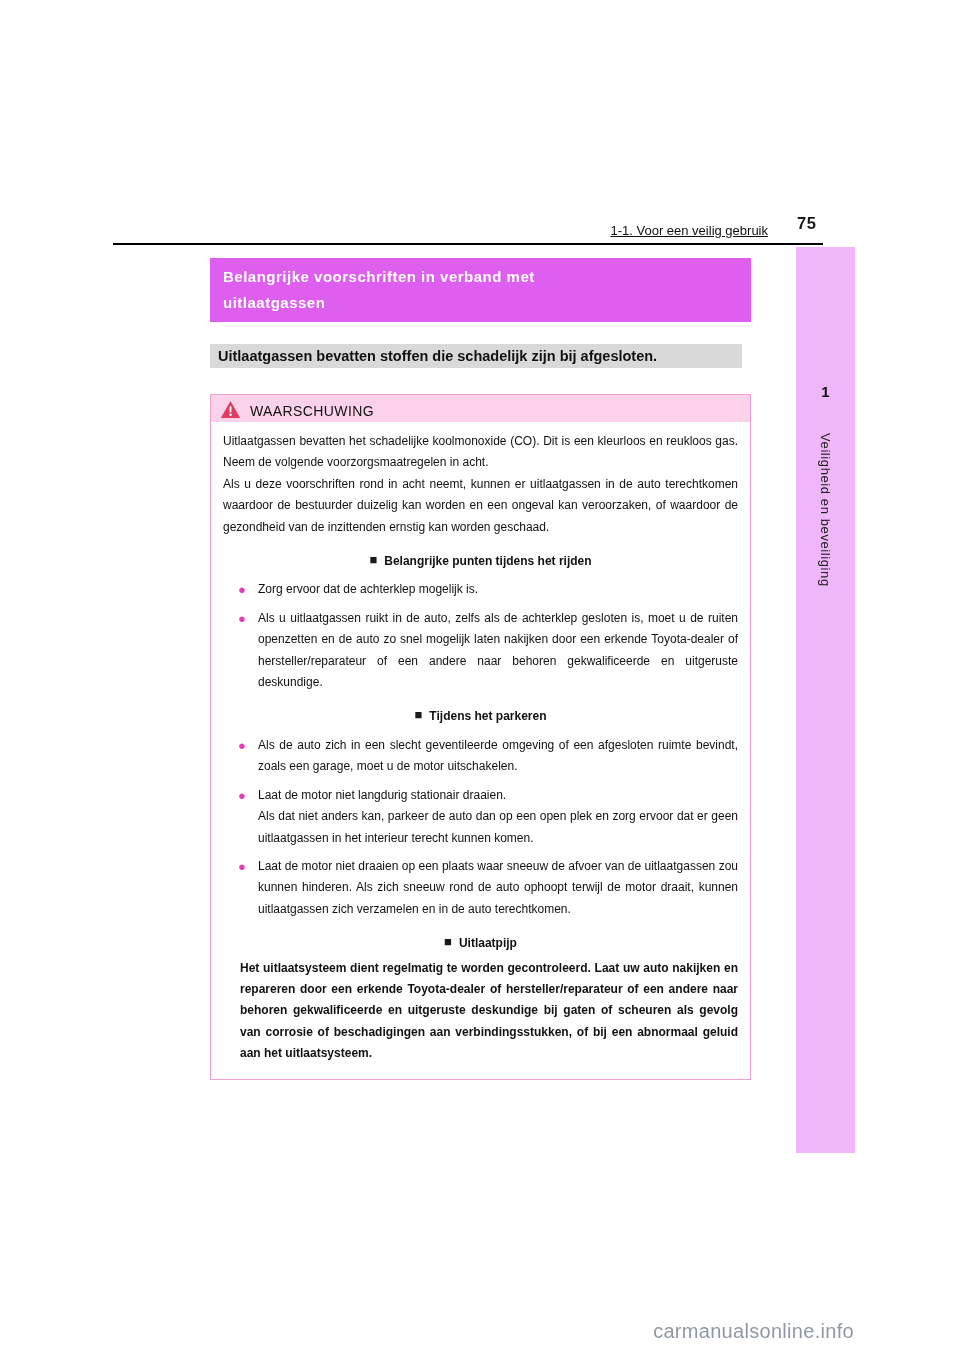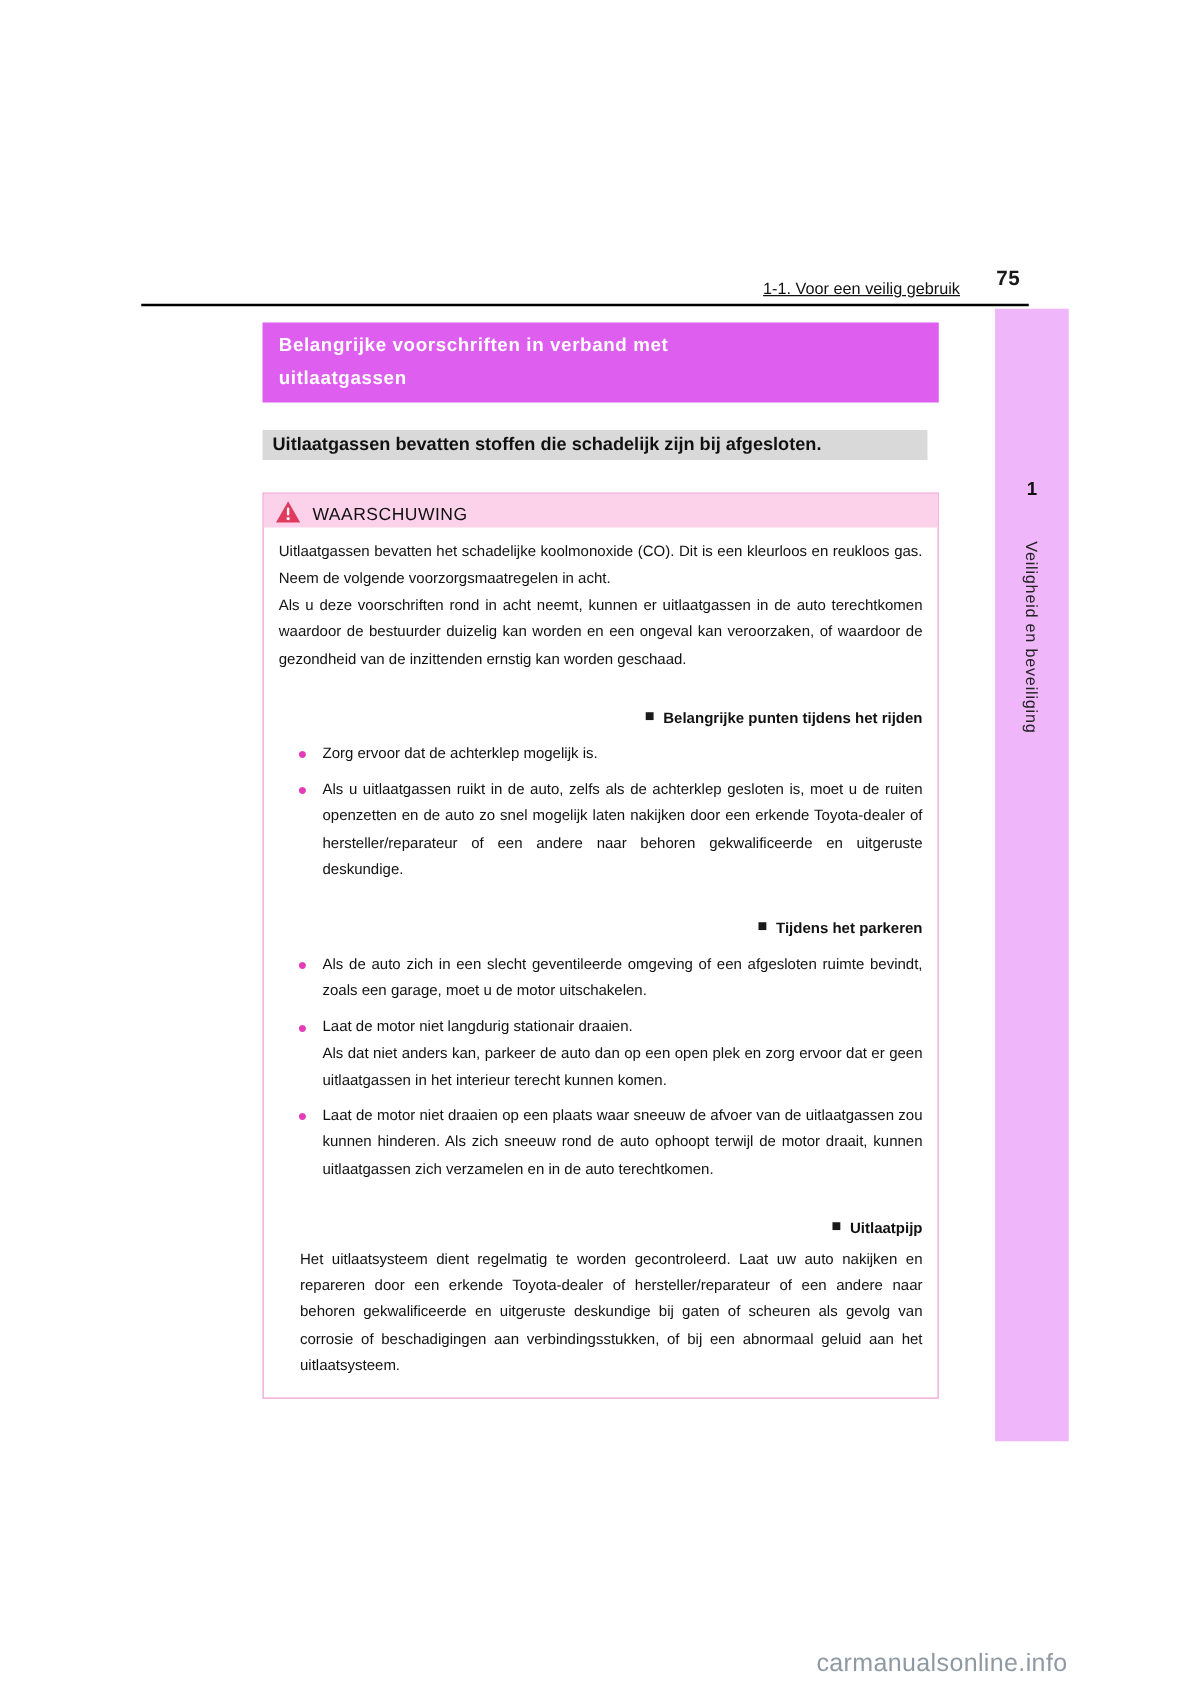--- a/index.html
+++ b/index.html
@@ -74,35 +74,35 @@
     padding: 3px 9px; min-height: 21px;
     font-size: 14px; letter-spacing: 0.4px; color: #111;
   }
   .warn-icon { display: inline-flex; flex: 0 0 auto; }
   .warn-body {
     padding: 9px 12px 14px;
     font-size: 12px; line-height: 21.4px;
     text-align: justify; color: #111;
   }
   .para { margin: 0; }
-  .sec-title { margin-top: 25px; font-weight: bold; text-align: right; }
+  .sec-title { margin-top: 12px; font-weight: bold; text-align: center; }
   .sq::before {
     content: "\25A0";
     color: var(--square, #1a1a1a);
     font-size: 13px; margin-right: 7px; position: relative; top: -1px;
   }
   .bullet-item { position: relative; padding-left: 35px; margin-top: 7px; }
   .dot { position: absolute; left: 15px; top: 0; }
   .dot::before {
     content: "\25CF";
     color: var(--bullet, #e43cb8);
     font-size: 13px;
   }
   .bullet-text { white-space: pre-line; }
-  .sec-body { margin-top: 3px; padding-left: 17px; }
+  .sec-body { margin-top: 3px; padding-left: 17px; font-weight: bold; }
 
   
   .watermark {
     position: absolute; top: 1320px; right: 106px;
     font-size: 20px; color: var(--watermark, #8f99a3);
     letter-spacing: 0.3px;
   }
 </style>
 </head>
 <body>

